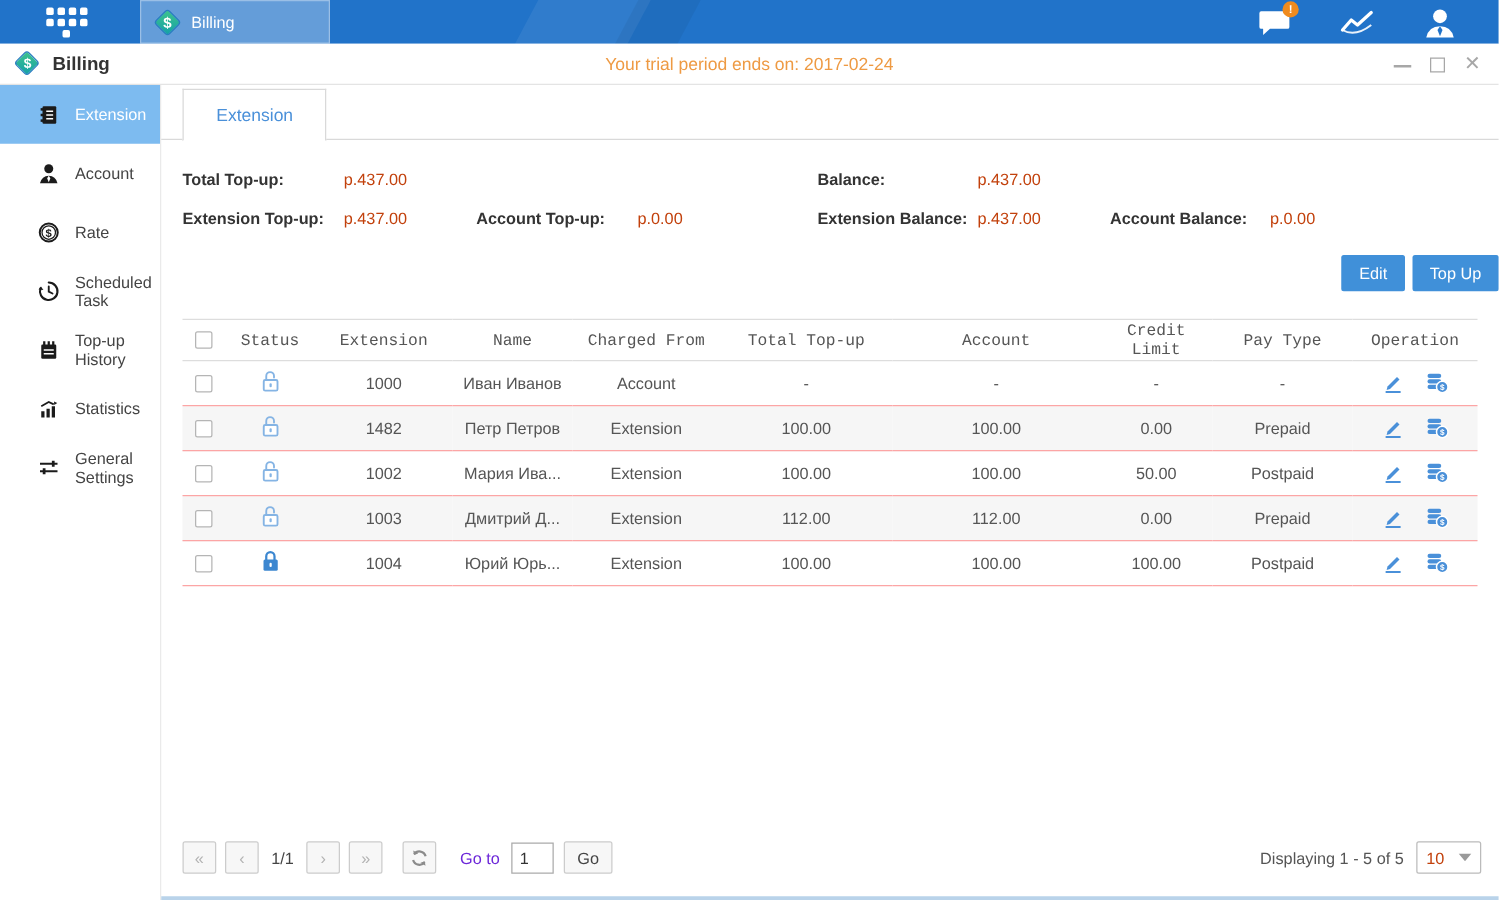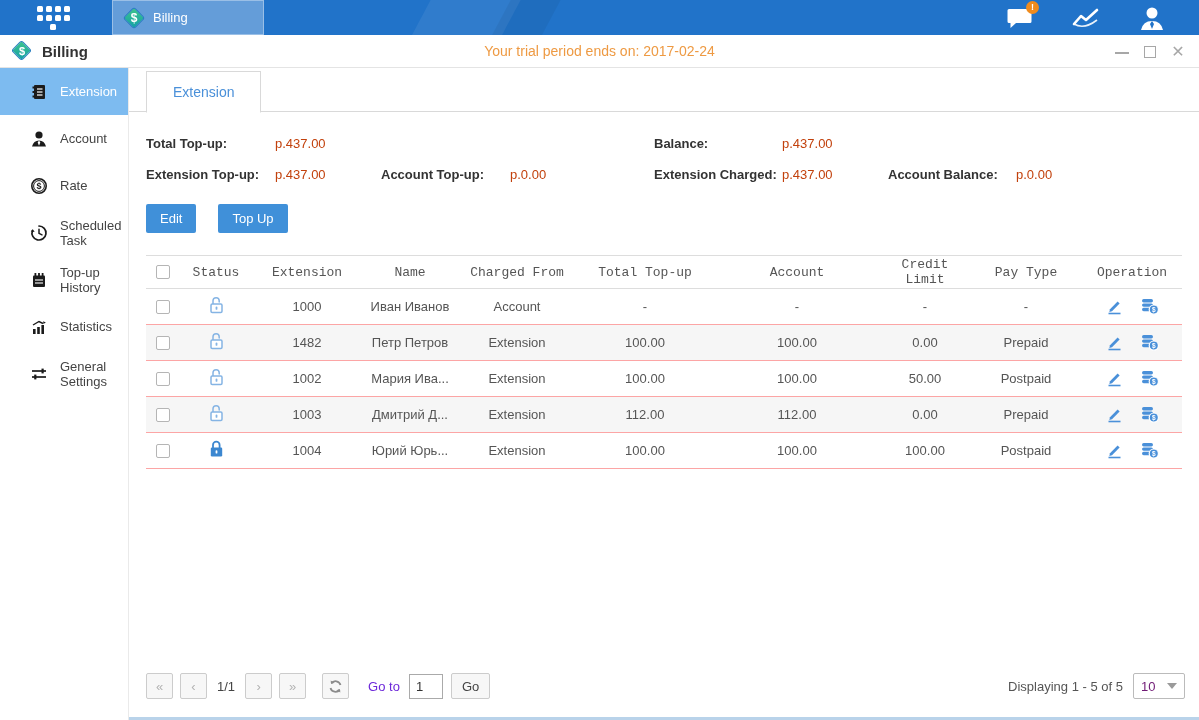--- a/index.html
+++ b/index.html
@@ -65,21 +65,21 @@
   .sum-col.right { width:auto; }
   .sum-row { display:flex; height:31px; align-items:center; }
   .pair { display:flex; }
   .pair .lbl { font-weight:bold; font-size:13px; color:#333; }
   .pair .val { font-size:13px; color:#c2410c; }
   .p-l1 .lbl { width:129px; } .p-l1 .val { width:106px; }
   .p-l2 .lbl { width:129px; } .p-l2 .val { width:106px; }
   .p-r1 .lbl { width:128px; } .p-r1 .val { width:106px; }
 
   
-  .btnrow { padding:14px 0 0 17px; display:flex; gap:22px; }
+  .btnrow { padding:14px 0 0 17px; display:flex; gap:6px;justify-content:flex-end; }
   .btn-blue { background:#4090d9; color:#fff; border:none; font-size:13px; padding:7px 14px;
               border-radius:2px; cursor:pointer; font-family:inherit; }
 
   
   .tablewrap { margin:22px 17px 0 17px; }
   table { width:100%; border-collapse:collapse; table-layout:fixed; }
   th { font-size:13px; font-weight:normal; color:#555; border-top:1px solid #ddd; border-bottom:1px solid #ddd;
        height:33px; text-align:center;font-family:Liberation Mono, monospace; }
   td { font-size:13px; color:#555; height:35px; text-align:center; border-bottom:1px solid #fca5a5; }
   tbody tr:nth-child(even) { background:#f6f6f6; }
@@ -98,21 +98,21 @@
            margin-right:7px; cursor:pointer; }
   .pgtext { font-size:13px; color:#444; margin:0 10px 0 3px; }
   .goto-lbl { font-size:13px; color:#6d28d9; margin:0 9px 0 12px; }
   .goto-input { width:34px; height:25px; border:1px solid #aaa; font-size:13px; padding-left:6px;
                 font-family:inherit; color:#333; }
   .go-btn { margin-left:8px; height:26px; border:1px solid #ccc; background:#f7f7f7; font-size:13px;
             color:#444; padding:0 10px; border-radius:2px; cursor:pointer; font-family:inherit; }
   .pg-right { margin-left:auto; display:flex; align-items:center; gap:10px; }
   .displaying { font-size:13px; color:#555; }
   .pagesize { width:52px; height:26px; border:1px solid #bbb; background:#fff; display:flex;
-              align-items:center; padding:0 7px; font-size:13px; color:#701a75; justify-content:space-between;
+              align-items:center; padding:0 7px; font-size:13px; color:#c2410c; justify-content:space-between;
               cursor:pointer; border-radius:2px; }
   .caret { width:0; height:0; border-left:5px solid transparent; border-right:5px solid transparent;
            border-top:6px solid #9a9a9a; }
   .bottomline { height:3px; background:#b9d3ea; }
 </style>
 </head>
 <body>
 
 <div class="topbar">
   <div class="deco1"></div>
@@ -269,21 +269,21 @@
       </div>
       <div class="sum-col right">
         <div class="sum-row">
           <div class="pair p-r1">
             <span class="lbl">Balance:</span>
             <span class="val">p.437.00</span>
           </div>
         </div>
         <div class="sum-row">
           <div class="pair p-r1">
-            <span class="lbl">Extension Charged:</span>
+            <span class="lbl">Extension Balance:</span>
             <span class="val">p.437.00</span>
           </div>
           <div class="pair p-r1">
             <span class="lbl">Account Balance:</span>
             <span class="val">p.0.00</span>
           </div>
         </div>
       </div>
     </div>
 

